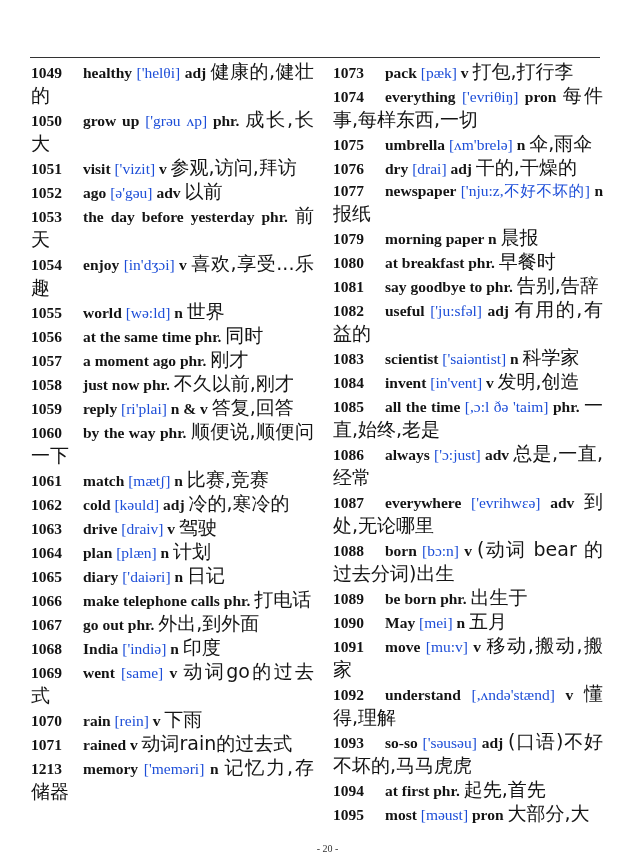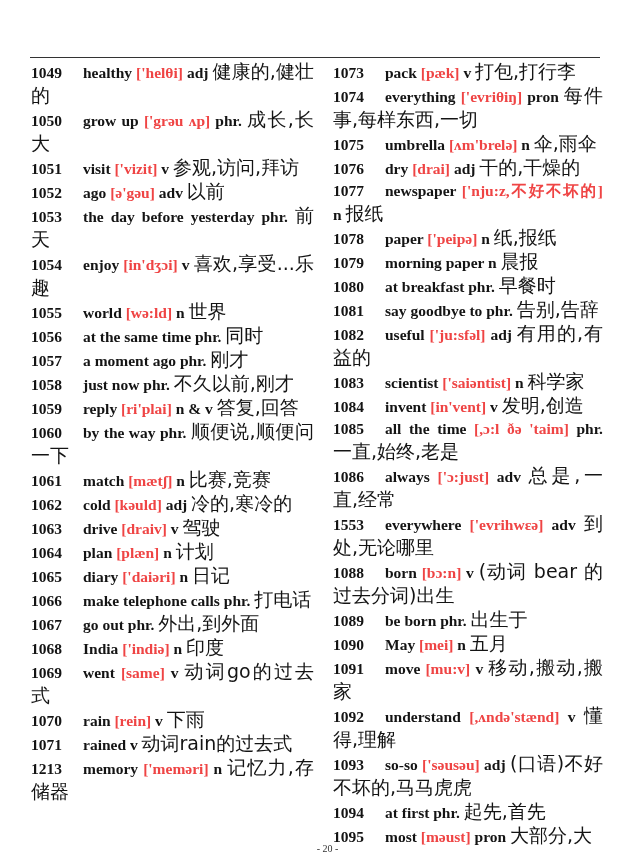--- a/index.html
+++ b/index.html
@@ -16,21 +16,21 @@
     position: absolute; top: 60px;
   }
   .col-left { left: 31px; width: 283px; }
   .col-right { left: 333px; width: 270px; }
   .entry {
     font-size: 15.5px; line-height: 22px; font-weight: bold;
     text-align: justify; word-break: break-all;
   }
   .num { display: inline-block; width: 52px; }
   .word { }
-  .phon { color: #ef4444; font-weight: bold; }
+  .phon { color: #1d4ed8; font-weight: normal; }
   .pos { }
   .zh { font-family: "DejaVu Sans", sans-serif; font-weight: normal; font-size: 19px; }
   .footer {
     position: absolute; top: 843px; left: 0; width: 633px; text-align: center;
     font-size: 10px; color: #333; padding-left: 11px;
   }
 </style>
 </head>
 <body>
 
@@ -61,30 +61,29 @@
     <div class="entry"><span class="num">1070</span><span class="word">rain</span> <span class="phon">[rein]</span> <span class="pos">v</span> <span class="zh">下雨</span> </div>
     <div class="entry"><span class="num">1071</span><span class="word">rained</span> <span class="pos">v</span> <span class="zh">动词rain的过去式</span> </div>
     <div class="entry"><span class="num">1213</span><span class="word">memory</span> <span class="phon">['meməri]</span> <span class="pos">n</span> <span class="zh">记忆力,存储器</span> </div>
   </div>
 <div class="col col-right" id="col-right">
     <div class="entry"><span class="num">1073</span><span class="word">pack</span> <span class="phon">[pæk]</span> <span class="pos">v</span> <span class="zh">打包,打行李</span> </div>
     <div class="entry"><span class="num">1074</span><span class="word">everything</span> <span class="phon">['evriθiŋ]</span> <span class="pos">pron</span> <span class="zh">每件事,每样东西,一切</span> </div>
     <div class="entry"><span class="num">1075</span><span class="word">umbrella</span> <span class="phon">[ʌm'brelə]</span> <span class="pos">n</span> <span class="zh">伞,雨伞</span> </div>
     <div class="entry"><span class="num">1076</span><span class="word">dry</span> <span class="phon">[drai]</span> <span class="pos">adj</span> <span class="zh">干的,干燥的</span> </div>
     <div class="entry"><span class="num">1077</span><span class="word">newspaper</span> <span class="phon">['nju:z,不好不坏的]</span> <span class="pos">n</span> <span class="zh">报纸</span> </div>
-    <div class="entry"><span class="num">1078</span><span class="word">paper</span> <span class="phon">['peipə]</span> <span class="pos">n</span> <span class="zh">纸,报纸</span> </div>
     <div class="entry"><span class="num">1079</span><span class="word">morning paper</span> <span class="pos">n</span> <span class="zh">晨报</span> </div>
     <div class="entry"><span class="num">1080</span><span class="word">at breakfast</span> <span class="pos">phr.</span> <span class="zh">早餐时</span> </div>
     <div class="entry"><span class="num">1081</span><span class="word">say goodbye to</span> <span class="pos">phr.</span> <span class="zh">告别,告辞</span> </div>
     <div class="entry"><span class="num">1082</span><span class="word">useful</span> <span class="phon">['ju:sfəl]</span> <span class="pos">adj</span> <span class="zh">有用的,有益的</span> </div>
     <div class="entry"><span class="num">1083</span><span class="word">scientist</span> <span class="phon">['saiəntist]</span> <span class="pos">n</span> <span class="zh">科学家</span> </div>
     <div class="entry"><span class="num">1084</span><span class="word">invent</span> <span class="phon">[in'vent]</span> <span class="pos">v</span> <span class="zh">发明,创造</span> </div>
     <div class="entry"><span class="num">1085</span><span class="word">all the time</span> <span class="phon">[,ɔ:l ðə 'taim]</span> <span class="pos">phr.</span> <span class="zh">一直,始终,老是</span> </div>
     <div class="entry"><span class="num">1086</span><span class="word">always</span> <span class="phon">['ɔ:just]</span> <span class="pos">adv</span> <span class="zh">总是,一直,经常</span> </div>
-    <div class="entry"><span class="num">1553</span><span class="word">everywhere</span> <span class="phon">['evrihwɛə]</span> <span class="pos">adv</span> <span class="zh">到处,无论哪里</span> </div>
+    <div class="entry"><span class="num">1087</span><span class="word">everywhere</span> <span class="phon">['evrihwɛə]</span> <span class="pos">adv</span> <span class="zh">到处,无论哪里</span> </div>
     <div class="entry"><span class="num">1088</span><span class="word">born</span> <span class="phon">[bɔ:n]</span> <span class="pos">v</span> <span class="zh">(动词 bear 的过去分词)出生</span> </div>
     <div class="entry"><span class="num">1089</span><span class="word">be born</span> <span class="pos">phr.</span> <span class="zh">出生于</span> </div>
     <div class="entry"><span class="num">1090</span><span class="word">May</span> <span class="phon">[mei]</span> <span class="pos">n</span> <span class="zh">五月</span> </div>
     <div class="entry"><span class="num">1091</span><span class="word">move</span> <span class="phon">[mu:v]</span> <span class="pos">v</span> <span class="zh">移动,搬动,搬家</span> </div>
     <div class="entry"><span class="num">1092</span><span class="word">understand</span> <span class="phon">[,ʌndə'stænd]</span> <span class="pos">v</span> <span class="zh">懂得,理解</span> </div>
     <div class="entry"><span class="num">1093</span><span class="word">so-so</span> <span class="phon">['səusəu]</span> <span class="pos">adj</span> <span class="zh">(口语)不好不坏的,马马虎虎</span> </div>
     <div class="entry"><span class="num">1094</span><span class="word">at first</span> <span class="pos">phr.</span> <span class="zh">起先,首先</span> </div>
     <div class="entry"><span class="num">1095</span><span class="word">most</span> <span class="phon">[məust]</span> <span class="pos">pron</span> <span class="zh">大部分,大</span> </div>
   </div>
 

